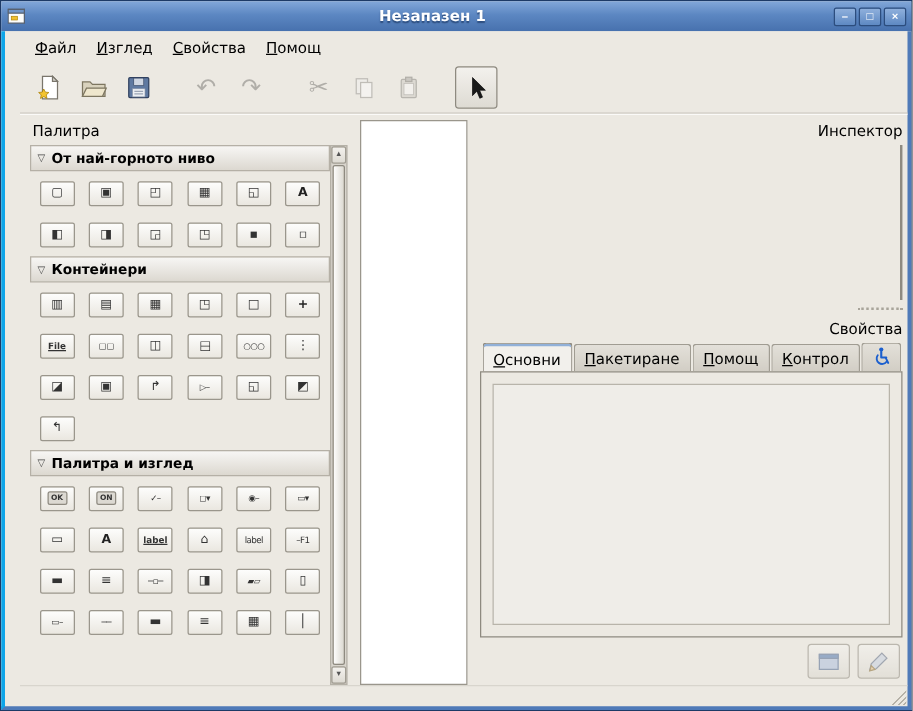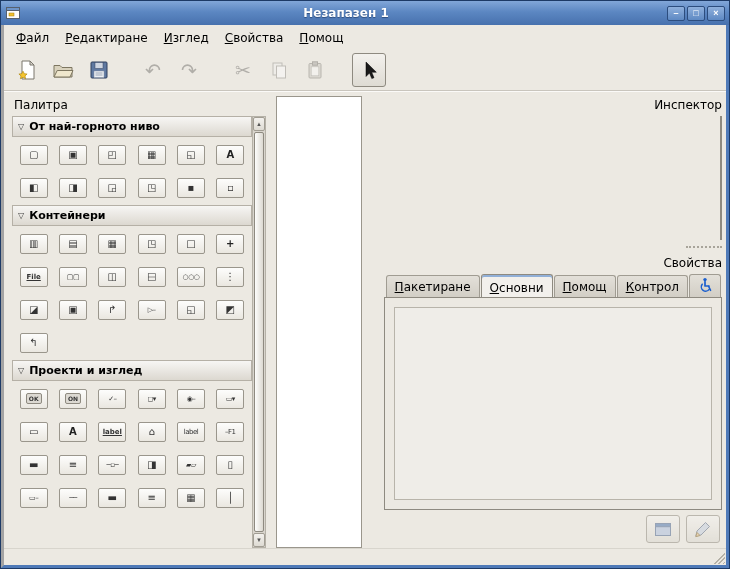--- a/index.html
+++ b/index.html
@@ -17,21 +17,21 @@
   .win-icon{width:16px;height:16px;margin-right:4px;display:flex;align-items:center;justify-content:center;}
   .title-text{flex:1;text-align:center;color:#fff;font-weight:bold;text-shadow:0 1px 1px #2c4d7e;}
   .win-controls{display:flex;gap:2px;}
   .win-btn{
     width:18px;height:15px;border:1px solid #2c4d7e;border-radius:2px;
     background:linear-gradient(to bottom,#8fb0dc,#5e89c3);
     color:#fff;font-size:9px;line-height:12px;font-weight:bold;padding:0;
     display:flex;align-items:center;justify-content:center;cursor:default;
   }
   
-  .frame{flex:1;display:flex;flex-direction:column;border-left:3px solid #a3a3a3;border-right:3px solid #4f7ab8;border-bottom:3px solid #4f7ab8;background:#ece9e2;min-height:0;}
+  .frame{flex:1;display:flex;flex-direction:column;border-left:3px solid #0ea5e9;border-right:3px solid #4f7ab8;border-bottom:3px solid #4f7ab8;background:#ece9e2;min-height:0;padding-left:12px;}
   
   .menubar{height:25px;flex:0 0 25px;display:flex;align-items:center;padding:0 4px;}
   .menu-item{display:inline-block;padding:3px 8px;cursor:default;}
   .menu-item::first-letter{text-decoration:underline;}
   
   .toolbar{height:40px;flex:0 0 40px;display:flex;align-items:center;padding:0 6px;gap:2px;}
   .tb-btn{width:34px;height:34px;border:1px solid transparent;background:transparent;display:flex;align-items:center;justify-content:center;padding:0;border-radius:3px;}
   .tb-btn.active{border:1px solid #8e8a80;background:linear-gradient(to bottom,#f3f1ed,#dedbd3);}
   .tb-btn.disabled{opacity:.45;filter:grayscale(60%);}
   .tb-gap{width:16px;}
@@ -129,21 +129,20 @@
           <span>×</span>
         </button>
       </span>
   </div>
 
   <div class="frame">
 
     <div class="menubar">
 
     <div class="menu-item">Файл</div>
-        <div class="menu-item">Редактиране</div>
         <div class="menu-item">Изглед</div>
         <div class="menu-item">Свойства</div>
         <div class="menu-item">Помощ</div>
       </div>
 
     <div class="toolbar">
       <button class="tb-btn">
         <svg width="22" height="22" viewBox="0 0 22 22">
           <path d="M6 2h8l4 4v14H6z" fill="#fff" stroke="#7a766c"></path>
           <path d="M14 2v4h4z" fill="#d9d6ce" stroke="#7a766c"></path>
@@ -315,21 +314,21 @@
                   </button>
                   <button class="p-item">
                     <span class="g">↰</span>
                   </button>
                 </div>
             </div>
 
             <div class="p-section">
               <div class="p-header">
                 <span class="tri">▽</span>
-                <span>Проекти и изглед</span>
+                <span>Палитра и изглед</span>
               </div>
               <div class="p-grid">
 
               <button class="p-item g-btn">
                     <span class="g">OK</span>
                   </button>
                   <button class="p-item g-btn">
                     <span class="g">ON</span>
                   </button>
                   <button class="p-item g-tiny">
@@ -418,22 +417,22 @@
 
         <div class="paned-handle">
           <div class="paned-grip"></div>
         </div>
 
         <div class="panel-label">Свойства</div>
         <div class="props">
           <div class="tab-bar">
             <div class="tabs">
 
-            <div class="tab">Пакетиране</div>
-                <div class="tab selected">Основни</div>
+            <div class="tab selected">Основни</div>
+                <div class="tab">Пакетиране</div>
                 <div class="tab">Помощ</div>
                 <div class="tab">Контрол</div>
               </div>
             <div class="tab icon-tab">
               <svg width="16" height="16" viewBox="0 0 16 16">
                 <circle cx="8" cy="2.6" r="1.7" fill="#1b5fce"></circle>
                 <path d="M8 4.5 V9 H12" fill="none" stroke="#1b5fce" stroke-width="1.7" stroke-linecap="round" stroke-linejoin="round"></path>
                 <path d="M5.2 7.2 A4.3 4.3 0 1 0 12.2 12.4" fill="none" stroke="#1b5fce" stroke-width="1.5" stroke-linecap="round"></path>
                 <path d="M11.6 9.3 L13.6 13.4" fill="none" stroke="#1b5fce" stroke-width="1.5" stroke-linecap="round"></path>
               </svg>

